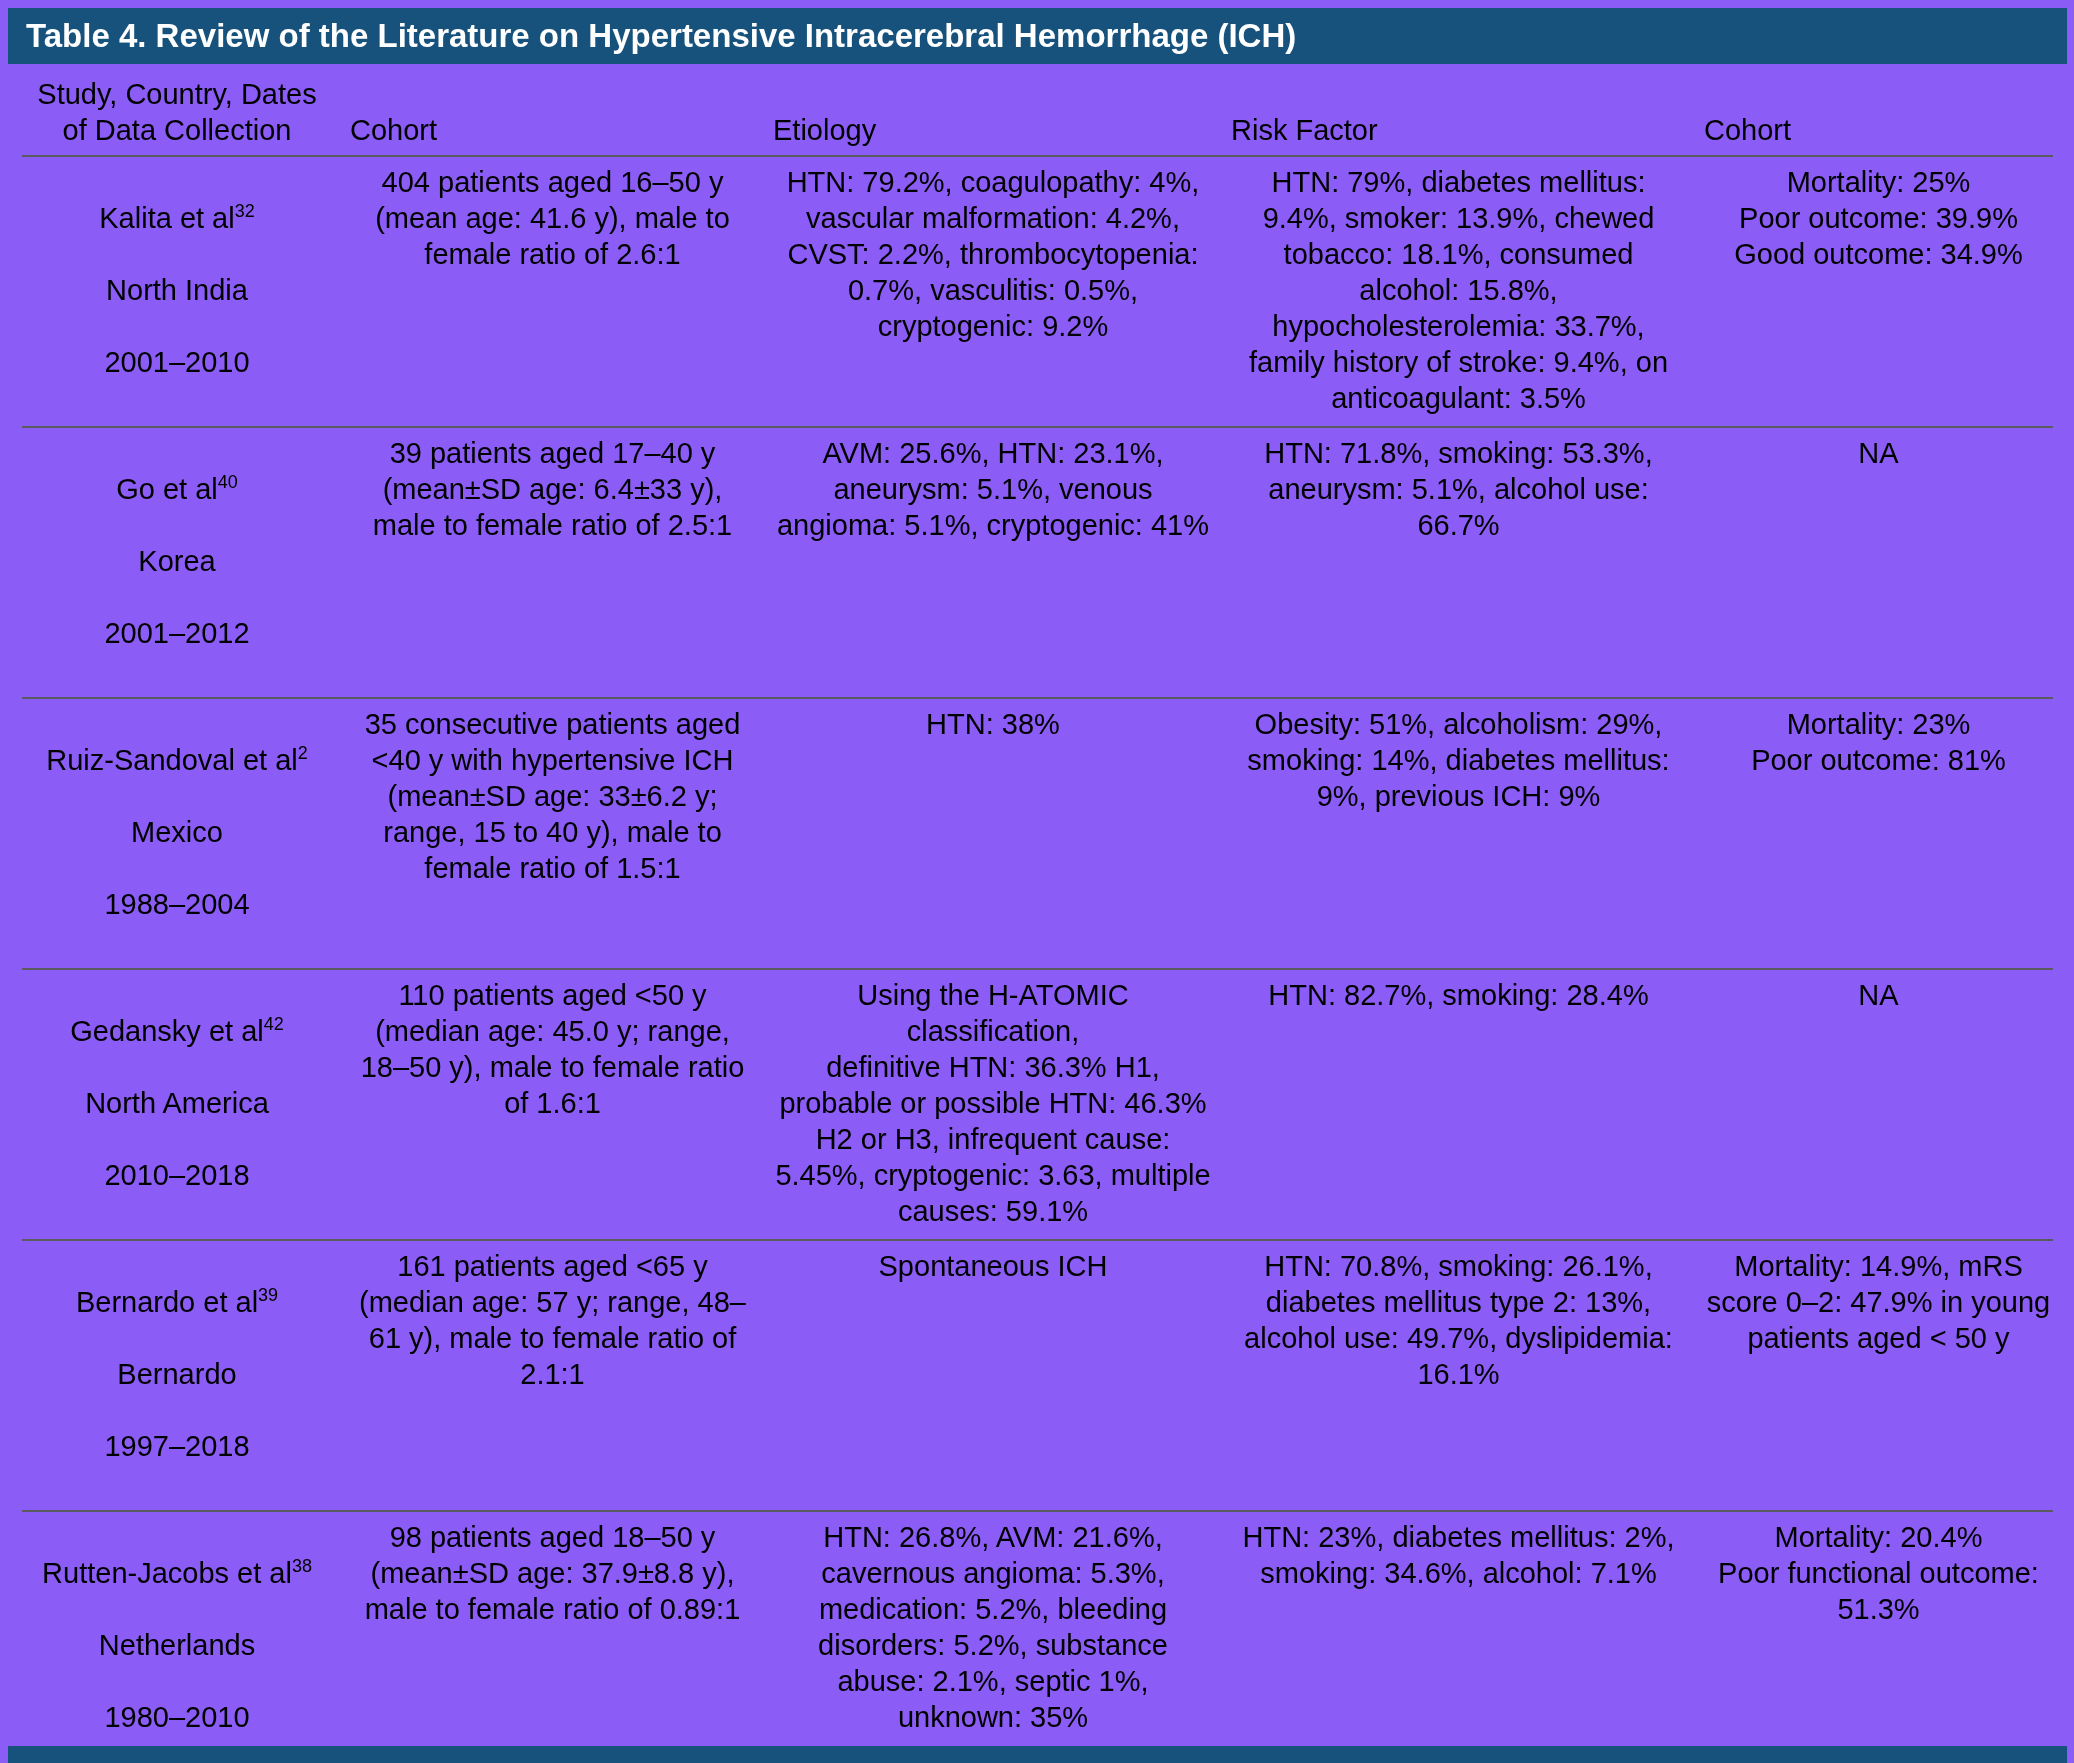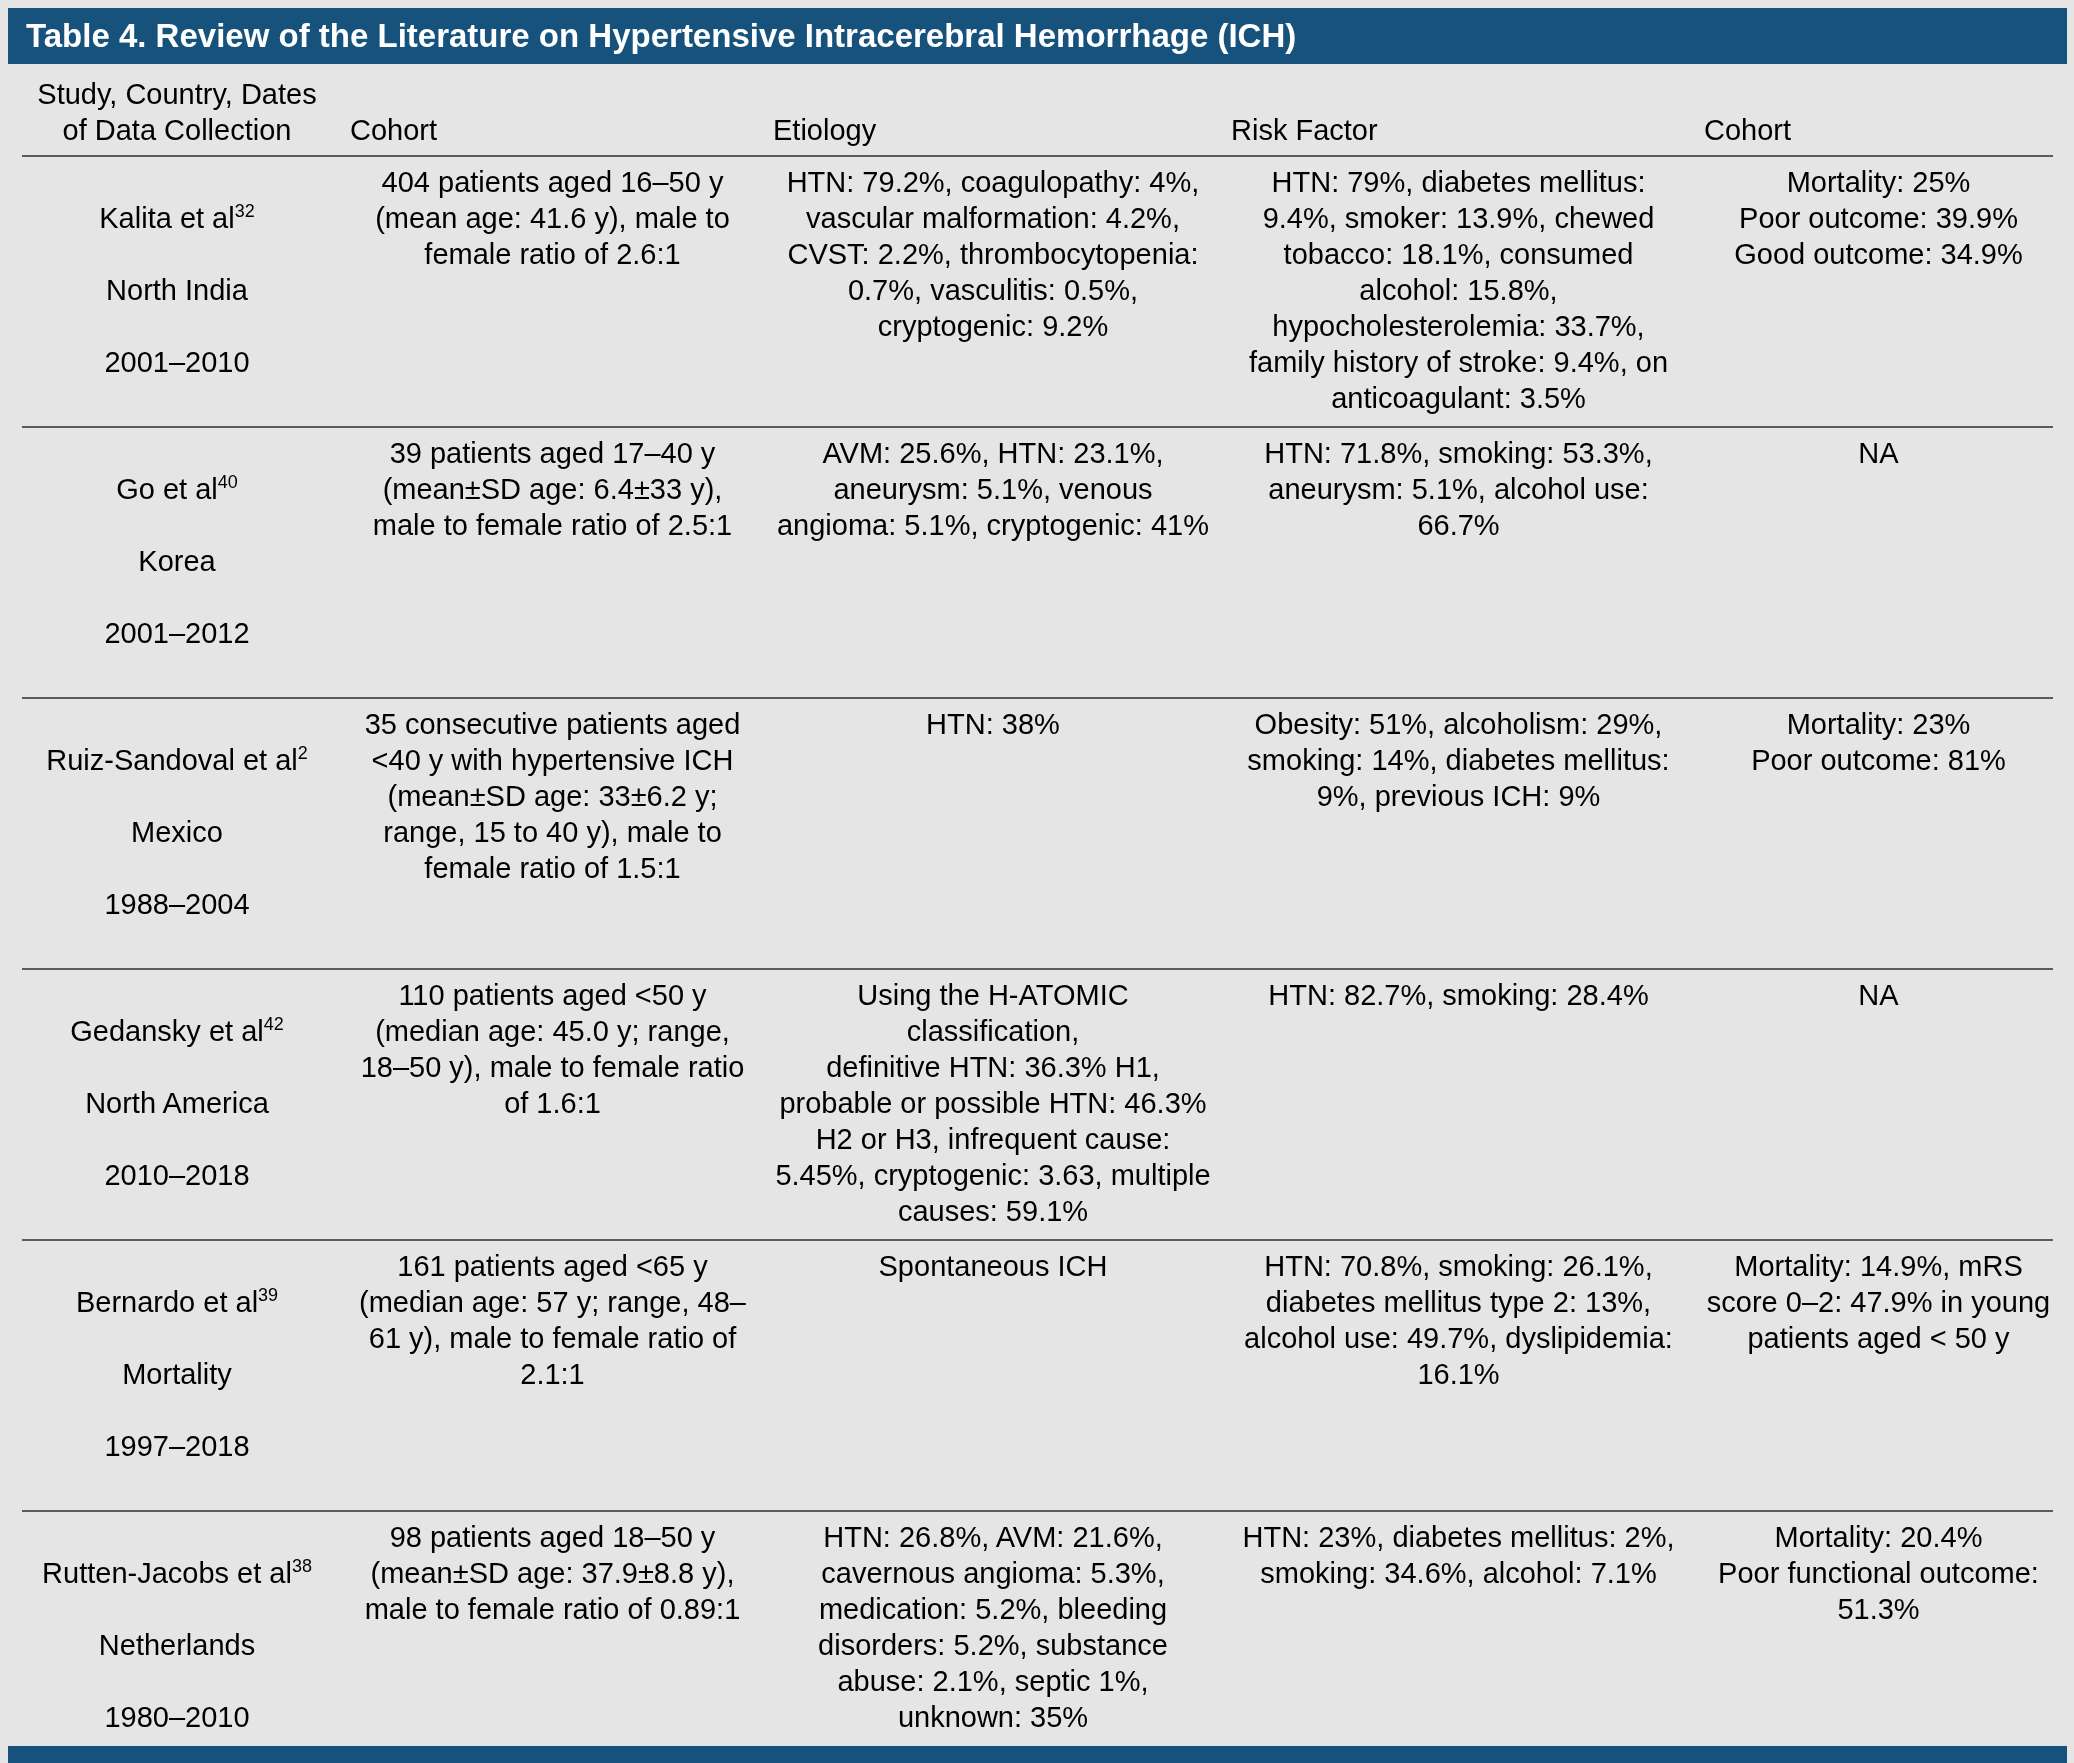--- a/index.html
+++ b/index.html
@@ -5,21 +5,21 @@
   * { box-sizing: border-box; }
   html,body { margin:0; padding:0; background:#ffffff; }
   .page {
     position: relative;
     width: 2075px;
     height: 1763px;
     padding: 8px 22px 36px 22px;
     overflow: hidden;
     font-family: "Liberation Sans", "DejaVu Sans", sans-serif;
     color: #000000;
-    background: #e5e5e5;
+    background: #8b5cf6;
   }
   .title-bar {
     margin: 0 -14px 10px -14px;
     height: 56px;
     line-height: 56px;
     background: var(--header-bar, #17527D);
     color: #ffffff;
     font-size: 33px;
     font-weight: bold;
     padding: 0 18px;
@@ -137,21 +137,21 @@
         <td>110 patients aged &lt;50 y (median age: 45.0 y; range, 18–50 y), male to female ratio of 1.6:1</td>
         <td>Using the H-ATOMIC classification,
 definitive HTN: 36.3% H1, probable or possible HTN: 46.3% H2 or H3, infrequent cause: 5.45%, cryptogenic: 3.63, multiple causes: 59.1%</td>
         <td>HTN: 82.7%, smoking: 28.4%</td>
         <td class="last">NA</td>
       </tr>
 
       <tr>
         <td>
           <div><span>Bernardo et al</span><sup class="ref">39</sup></div>
-          <div>Mortality</div>
+          <div>Bernardo</div>
           <div>1997–2018</div>
         </td>
         <td>161 patients aged &lt;65 y (median age: 57 y; range, 48–61 y), male to female ratio of 2.1:1</td>
         <td>Spontaneous ICH</td>
         <td>HTN: 70.8%, smoking: 26.1%, diabetes mellitus type 2: 13%, alcohol use: 49.7%, dyslipidemia: 16.1%</td>
         <td class="last">Mortality: 14.9%, mRS score 0–2: 47.9% in young patients aged &lt; 50 y</td>
       </tr>
 
       <tr>
         <td>

